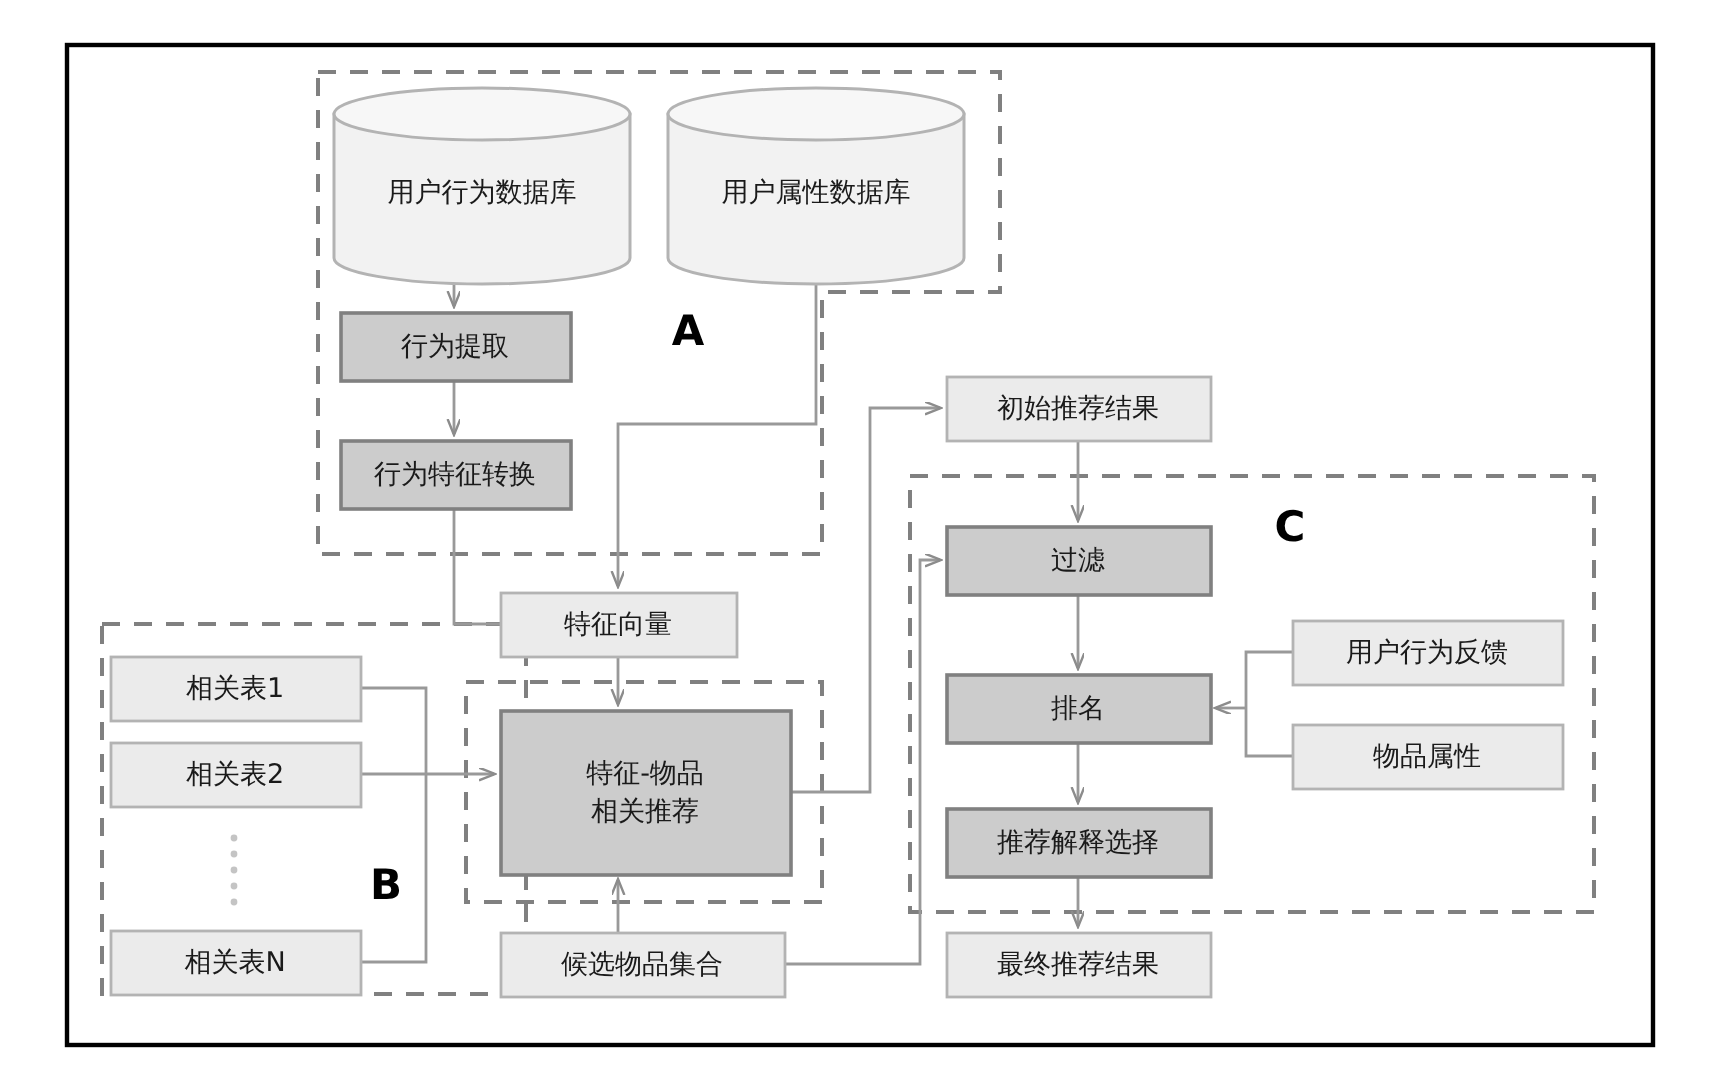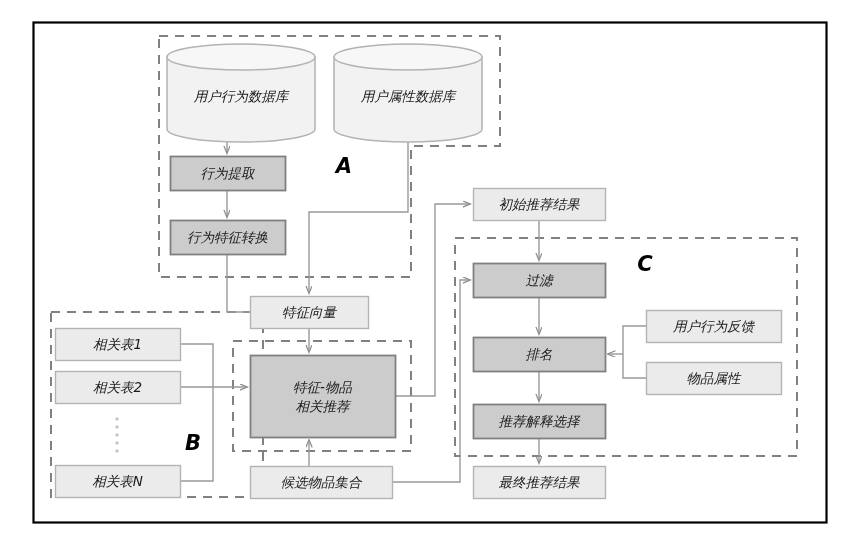--- a/index.html
+++ b/index.html
@@ -1,18 +1,18 @@
 <!DOCTYPE html>
 <html><head>
 <meta charset="utf-8">
 <style>
   html,body{margin:0;padding:0;background:#ffffff;}
   body{width:863px;height:542px;overflow:hidden;
        font-family:"DejaVu Sans","Liberation Sans",sans-serif;}
-  #stage{position:relative;width:863px;height:542px;background:#fff;font-style:italic;}
+  #stage{position:relative;width:863px;height:542px;background:#fff;}
   svg{display:block;}
   .node-label{font-size:13.5px;fill:#1a1a1a;text-anchor:middle;dominant-baseline:middle;}
   .group-label{font-size:21px;font-weight:bold;fill:#000;text-anchor:middle;dominant-baseline:middle;}
   .db-label{font-size:13.5px;fill:#1a1a1a;text-anchor:middle;dominant-baseline:middle;}
 </style>
 </head>
 <body>
 
 <div id="stage">
   <svg width="863" height="542" viewBox="0 0 863 542">

